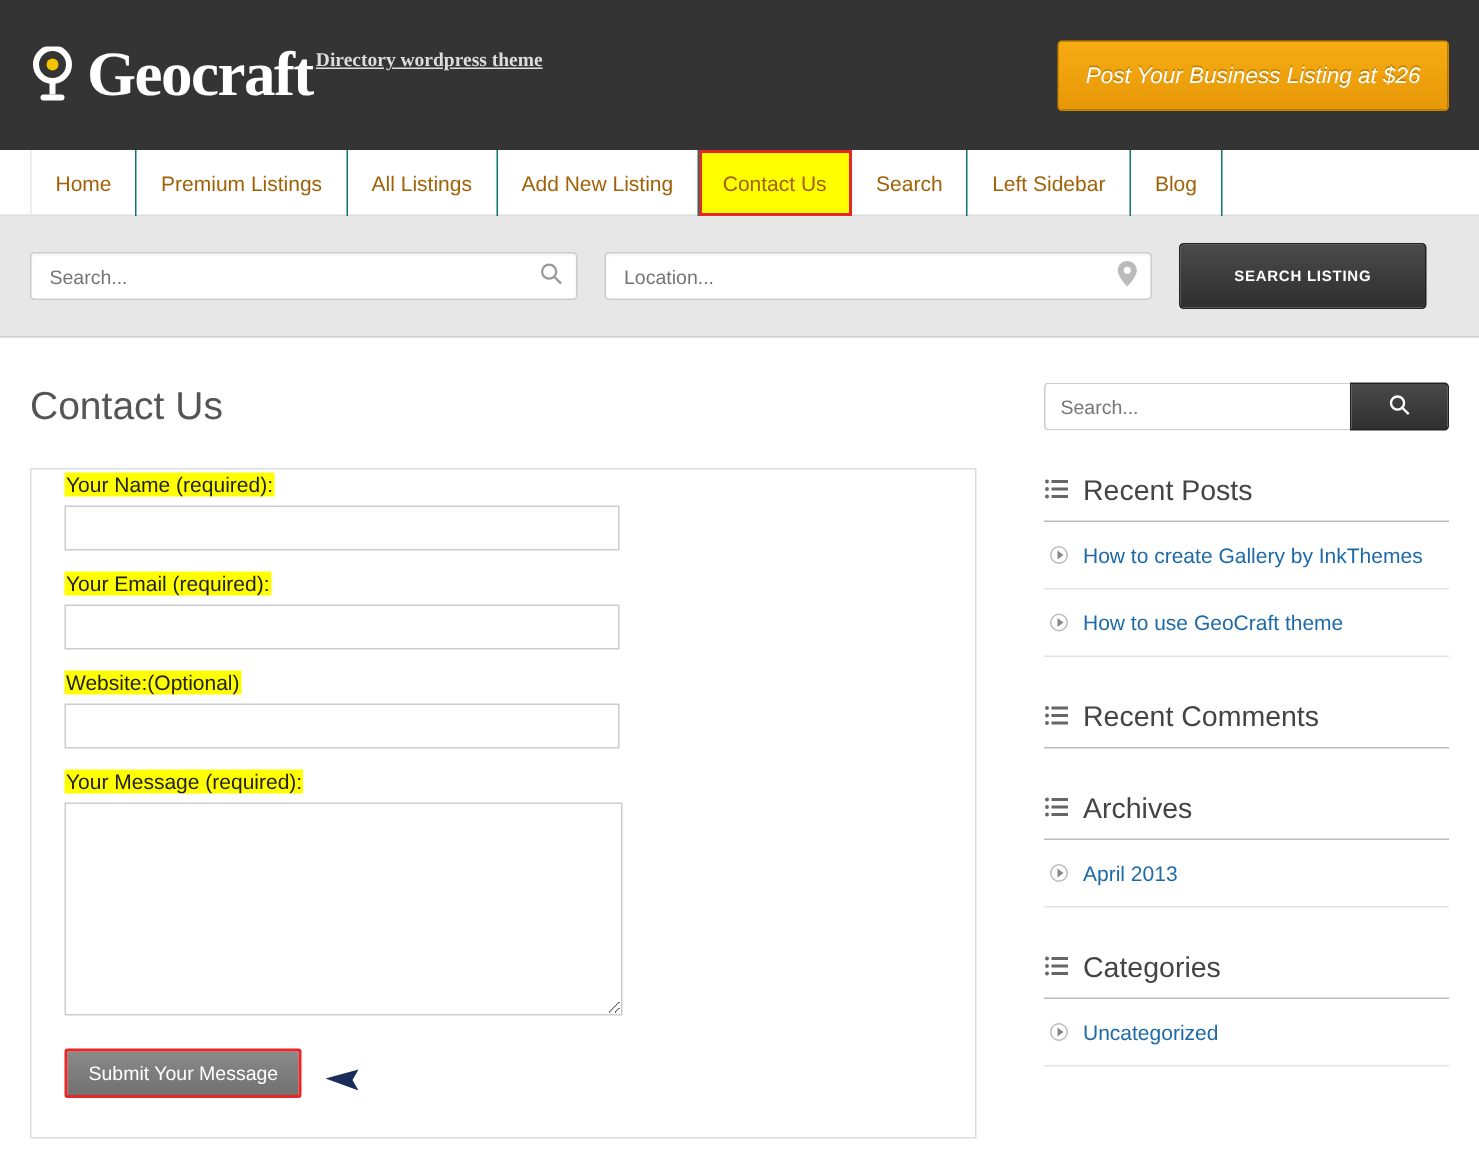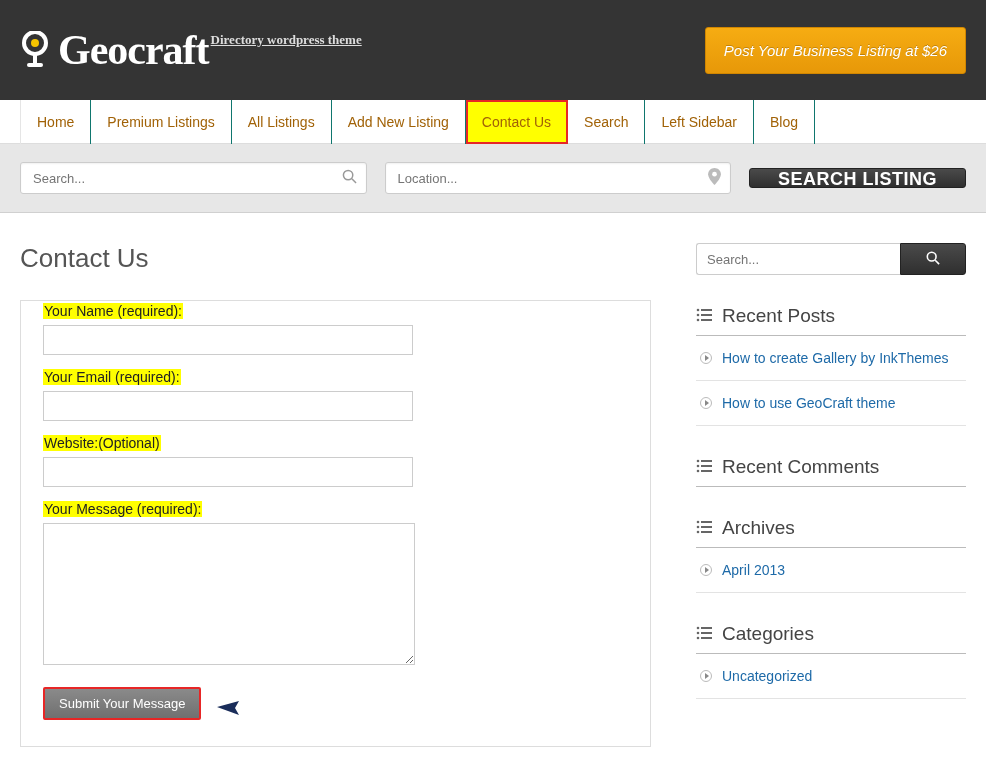--- a/index.html
+++ b/index.html
@@ -12,21 +12,21 @@
 .tagline { color:#ddd; font-family: Georgia, serif; font-size:13px; font-weight:bold; margin-top:6px; margin-left:2px;text-decoration:underline; }
 .cta-btn { background:linear-gradient(#f6ac12,#e79808); color:#fff; border:1px solid #d18600; padding:14px 18px; font-size:15px; font-weight:500; border-radius:3px; cursor:pointer; text-shadow:0 -1px 0 rgba(0,0,0,.2);font-style:italic; }
 .nav { background:#fff; border-bottom:1px solid #ddd; height:44px; display:flex; align-items:center; padding:0 20px; }
 .nav a { display:block; padding:0 16px; line-height:44px; color:#a16207; text-decoration:none; font-size:14px; border-right:1px solid #0f766e; cursor:pointer; }
 .nav a:first-child { border-left:1px solid #e5e5e5; }
 .nav a.active-hl { background:#ffff00; outline:2px solid #e72626; outline-offset:-2px; }
 .searchbar { background:#e7e7e7; padding:18px 20px; display:flex; gap:18px; align-items:center; border-bottom:1px solid #d0d0d0; }
 .search-field { flex:1; position:relative; }
 .search-field input { width:100%; height:32px; border:1px solid #ccc; border-radius:3px; padding:0 34px 0 12px; font-size:13px; color:#888; box-shadow:inset 0 1px 2px rgba(0,0,0,.06); }
 .search-field .ic { position:absolute; right:10px; top:50%; transform:translateY(-50%); color:#aaa; }
-.search-listing-btn { background:linear-gradient(#4a4a4a,#2f2f2f); color:#fff; font-weight:bold; font-size:18px; letter-spacing:.5px; border:1px solid #222; border-radius:3px; padding:0 28px; height:20px; cursor:pointer; min-width:165px; }
+.search-listing-btn { background:linear-gradient(#4a4a4a,#2f2f2f); color:#fff; font-weight:bold; font-size:10px; letter-spacing:.5px; border:1px solid #222; border-radius:3px; padding:0 28px; height:44px; cursor:pointer; min-width:165px; }
 .container { display:flex; padding:30px 20px 40px; gap:45px; }
 .main { flex:1; }
 .page-title { font-size:26px; color:#555; font-weight:400; margin-bottom:26px; }
 .form-box { border:1px solid #ddd; padding:2px 22px 26px; }
 .fld-label { display:inline-block; background:#ffff00; font-size:14px; color:#222; margin-top:14px; margin-bottom:6px; padding:0 1px; }
 .fld-label:first-child { margin-top:0; }
 .colon { background:transparent; }
 .txt-input { display:block; width:370px; height:30px; border:1px solid #ccc; padding:0 6px; font-size:13px; }
 .txt-area { display:block; width:372px; height:142px; border:1px solid #ccc; padding:6px; font-size:13px; resize:both; }
 .submit-row { margin-top:22px; display:flex; align-items:flex-end; gap:14px; }

